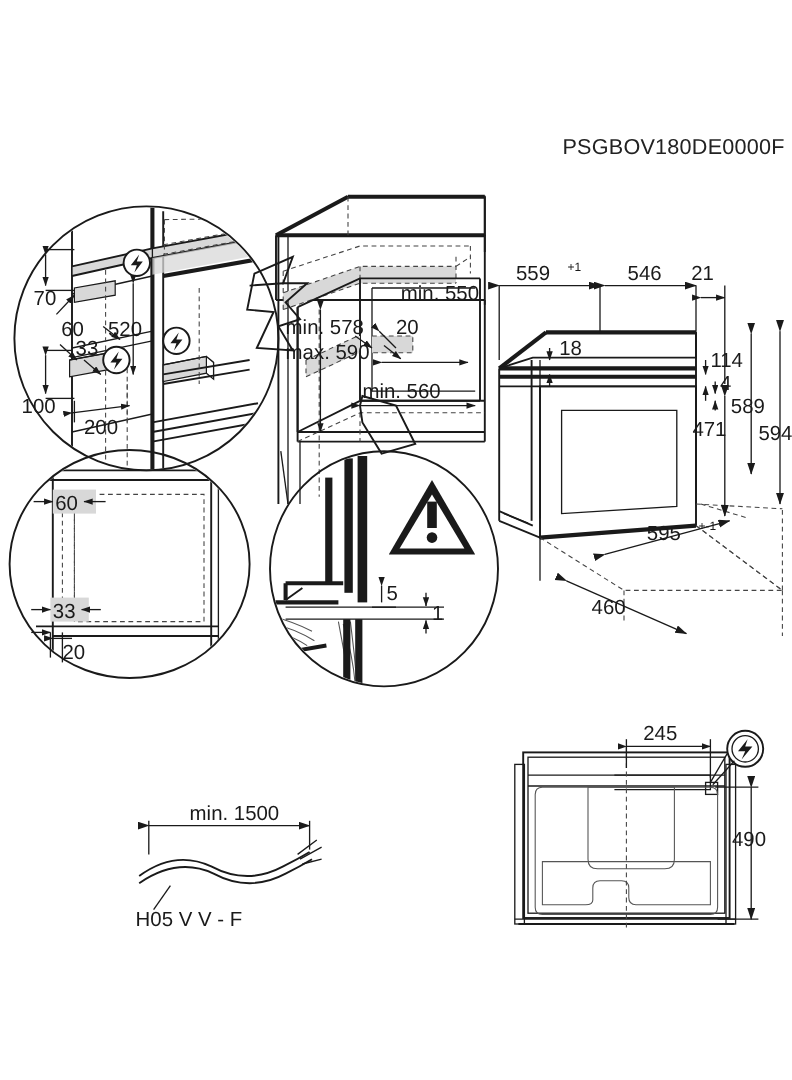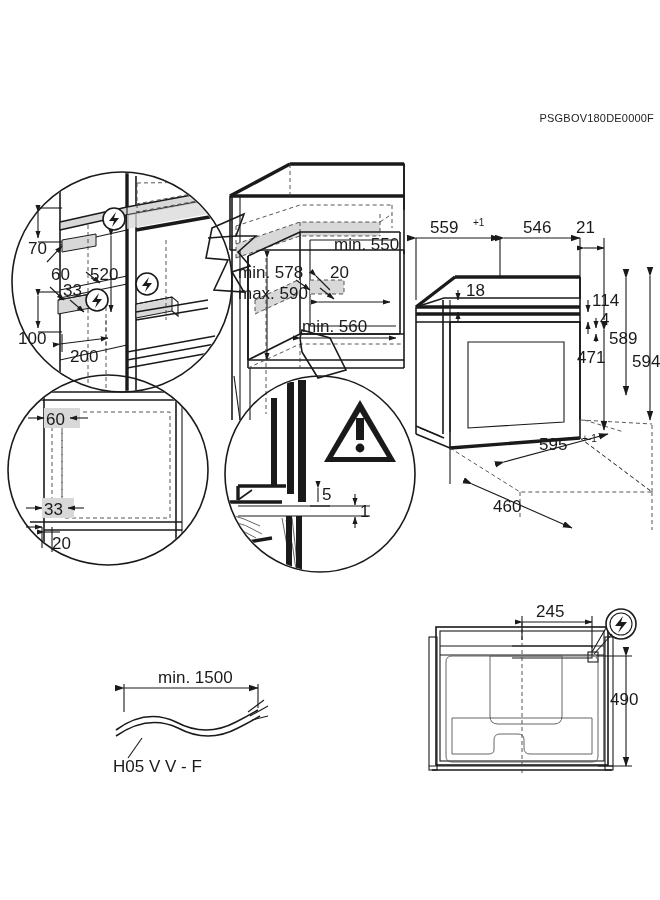--- a/index.html
+++ b/index.html
@@ -26,21 +26,21 @@
     position: absolute;
     left: 0;
     top: 0;
     width: 660px;
     height: 900px;
   }
   .code-label {
     position: absolute;
     right: 6px;
     top: 112px;
-    font-size: 11px;
+    font-size: 18px;
     letter-spacing: 0.2px;
     color: #222;
     font-family: "Liberation Sans", sans-serif;
     white-space: nowrap;
   }
   text {
     font-family: "Liberation Sans", sans-serif;
     fill: #1a1a1a;
   }
   .dim {

